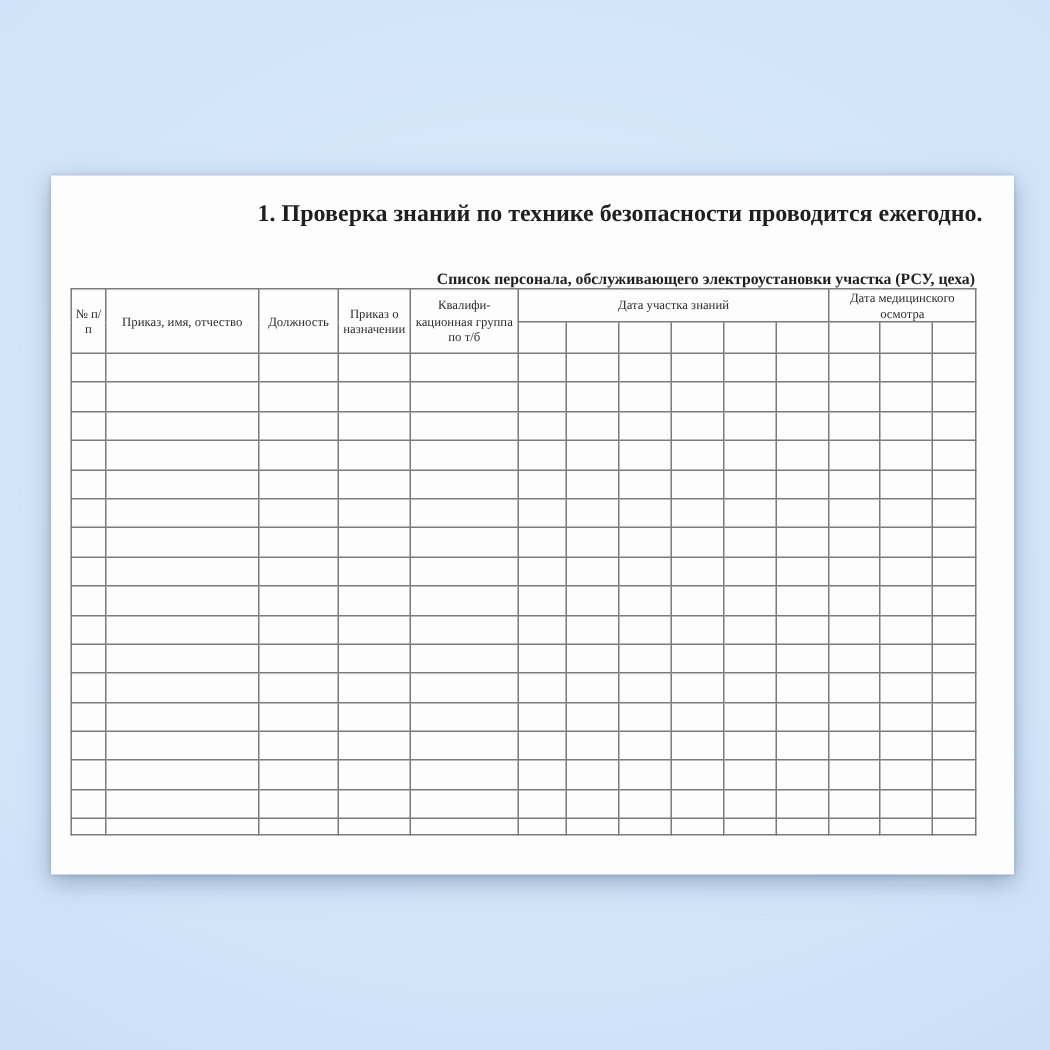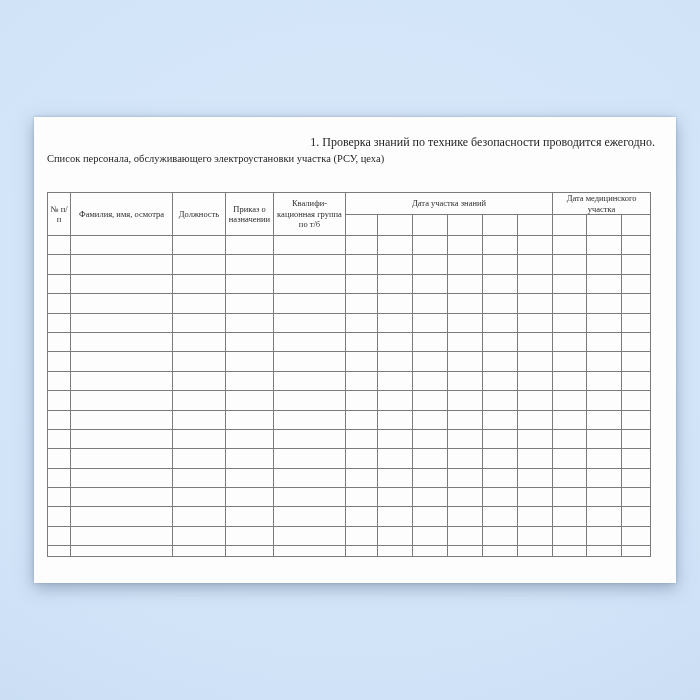--- a/index.html
+++ b/index.html
@@ -18,33 +18,33 @@
     position: absolute;
     left: 34px; top: 117px;
     width: 642px; height: 466px;
     background: #fdfdfd;
     box-shadow: 0 5px 15px rgba(90,112,140,0.50), 0 0 3px rgba(90,112,140,0.35);
   }
   .notes {
     position: absolute;
     top: 18px; right: 21px;
     text-align: center;
-    font-size: 12px;
-    font-weight: normal;
+    font-size: 16px;
+    font-weight: bold;
     line-height: 15.5px;
     color: #1f1f1f;
     white-space: nowrap;
   }
   .doc-title {
     position: absolute;
-    top: 36px; left: 13px;
+    top: 64px; left: 13px;
     width: 603px;
-    text-align: left;
+    text-align: right;
     font-size: 10.5px;
-    font-weight: normal;
+    font-weight: bold;
     color: #1f1f1f;
     white-space: nowrap;
   }
   table.form {
     position: absolute;
     top: 75px; left: 13px;
     width: 603px;
     border-collapse: collapse;
     table-layout: fixed;
   }
@@ -94,26 +94,26 @@
         <col style="width:35px">
           <col style="width:35px">
           <col style="width:35px">
         <col style="width:34px">
           <col style="width:35px">
           <col style="width:29px">
       </colgroup>
       <thead>
         <tr class="hdr-top">
           <th rowspan="2">№ п/п</th>
-          <th rowspan="2" class="name-col">Фамилия, имя, осмотра</th>
+          <th rowspan="2" class="name-col">Приказ, имя, отчество</th>
           <th rowspan="2">Должность</th>
           <th rowspan="2">Приказ о назначении</th>
           <th rowspan="2" class="qual">Квалифи-кационная группа по т/б</th>
           <th colspan="6">Дата участка знаний</th>
-          <th colspan="3">Дата медицинского участка</th>
+          <th colspan="3">Дата медицинского осмотра</th>
         </tr>
         <tr class="hdr-sub">
             <th></th>
             <th></th>
             <th></th>
             <th></th>
             <th></th>
             <th></th>
             <th></th>
             <th></th>

